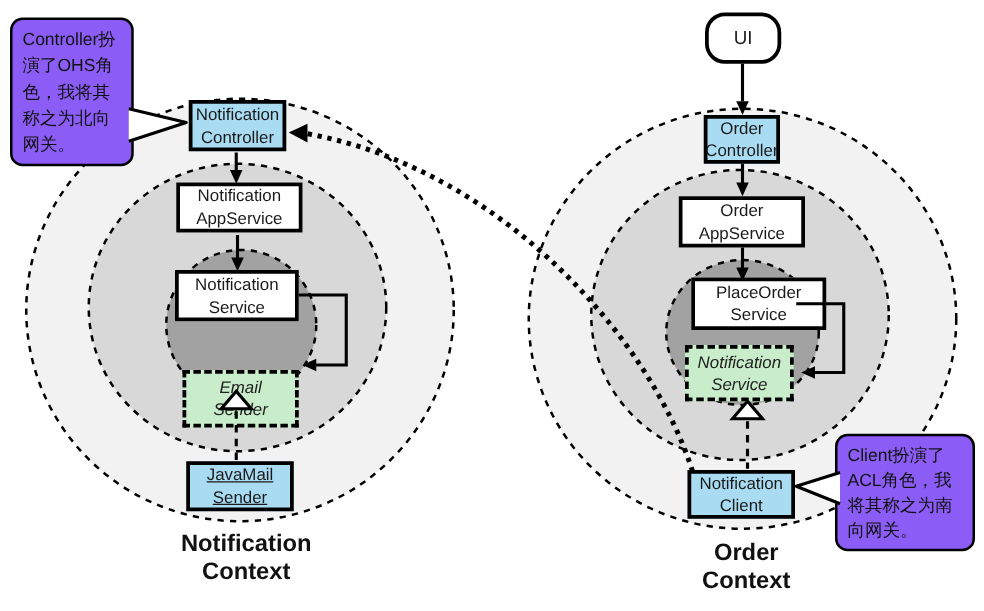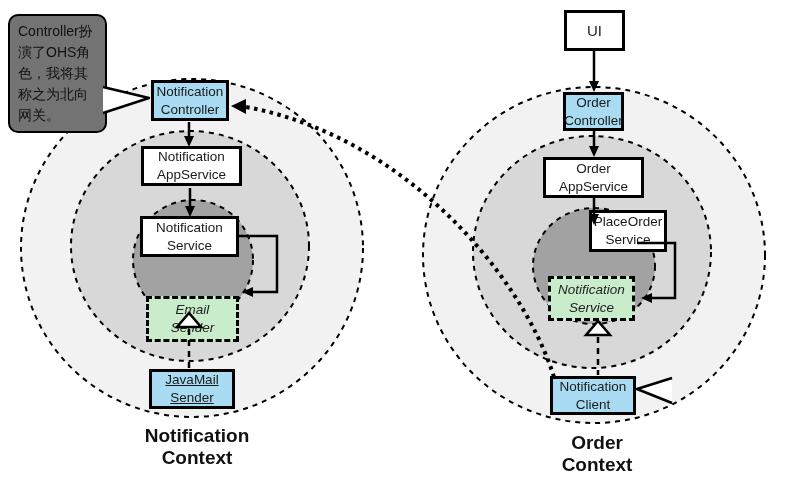--- a/index.html
+++ b/index.html
@@ -18,21 +18,21 @@
     font-size:13.5px;line-height:1.32;
   }
   .node span{white-space:pre-line;}
   .node.blue{background:var(--box-blue,#a9dcf2);}
   .node.green{background:var(--box-green,#c9ecca);border-style:dashed;font-style:italic;color:#222;}
   .ctx-label{
     position:absolute;width:200px;text-align:center;font-weight:bold;
     font-size:19px;line-height:22px;white-space:pre-line;color:#111;
   }
   .callout{
-    position:absolute;box-sizing:border-box;background:#737373;border:2.5px solid #000;
+    position:absolute;box-sizing:border-box;background:#8b5cf6;border:2.5px solid #000;
     border-radius:10px;padding:5px 8px;font-size:14px;line-height:21px;color:#111;
   }
   .flow{stroke:#000;stroke-width:2.5;fill:none;}
   .flow-head{fill:#000;stroke:none;}
   .realize-line{stroke:#000;stroke-width:2.5;fill:none;stroke-dasharray:6 5;}
   .realize-head{fill:#fff;stroke:#000;stroke-width:2.5;stroke-linejoin:miter;}
   .dotted{stroke:#000;stroke-width:4;fill:none;stroke-dasharray:3.5 4.5;stroke-linecap:butt;}
   .tail{fill:#fff;stroke:#000;stroke-width:2.5;stroke-linejoin:round;}
 </style>
 </head>
@@ -63,50 +63,51 @@
     </div>
   <div class="node green" style="left:146px;top:266px;width:93px;height:46px;margin-top:30px;">
       <span>Email
 Sender</span>
     </div>
   <div class="node blue" style="left:149px;top:369px;width:86px;height:40px;text-decoration:underline;">
       <span>JavaMail
 Sender</span>
     </div>
 
-  <div class="node" style="left:564px;top:10px;width:61px;height:41px;font-size:15px;">
+  <div class="node" style="left:564px;top:10px;width:61px;height:41px;font-size:15px;border-radius:16px;">
       <span>UI</span>
     </div>
   <div class="node blue" style="left:563px;top:92px;width:61px;height:39px;">
       <span>Order
 Controller</span>
     </div>
   <div class="node" style="left:543px;top:157px;width:101px;height:41px;">
       <span>Order
 AppService</span>
     </div>
-  <div class="node" style="left:553px;top:210px;width:78px;height:42px;margin-left:36px;">
+  <div class="node" style="left:553px;top:222px;width:108px;height:42px;">
       <span>PlaceOrder
 Service</span>
     </div>
   <div class="node green" style="left:548px;top:276px;width:87px;height:45px;">
       <span>Notification
 Service</span>
     </div>
   <div class="node blue" style="left:550px;top:376px;width:86px;height:39px;">
       <span>Notification
 Client</span>
     </div>
 
   <div class="ctx-label" style="left:97px;top:425px;">Notification
 Context</div>
   <div class="ctx-label" style="left:497px;top:432px;">Order
 Context</div>
 
   <div class="callout" style="left:8px;top:14px;width:99px;">Controller扮演了OHS角色，我将其称之为北向网关。</div>
+  <div class="callout" style="left:668px;top:347px;width:112px;line-height:20px;">Client扮演了ACL角色，我将其称之为南向网关。</div>
 
   <svg class="layer" width="787" height="489">
 
     <line class="flow" x1="189" y1="122" x2="189" y2="137"></line>
     <polygon class="flow-head" points="189,147 184,136 194,136"></polygon>
     <line class="flow" x1="190" y1="188" x2="190" y2="207"></line>
     <polygon class="flow-head" points="190,217 185,206 195,206"></polygon>
     <path class="flow" d="M239,236 L277,236 L277,292 L246,292"></path>
     <polygon class="flow-head" points="242,292 253,287 253,297"></polygon>
 

